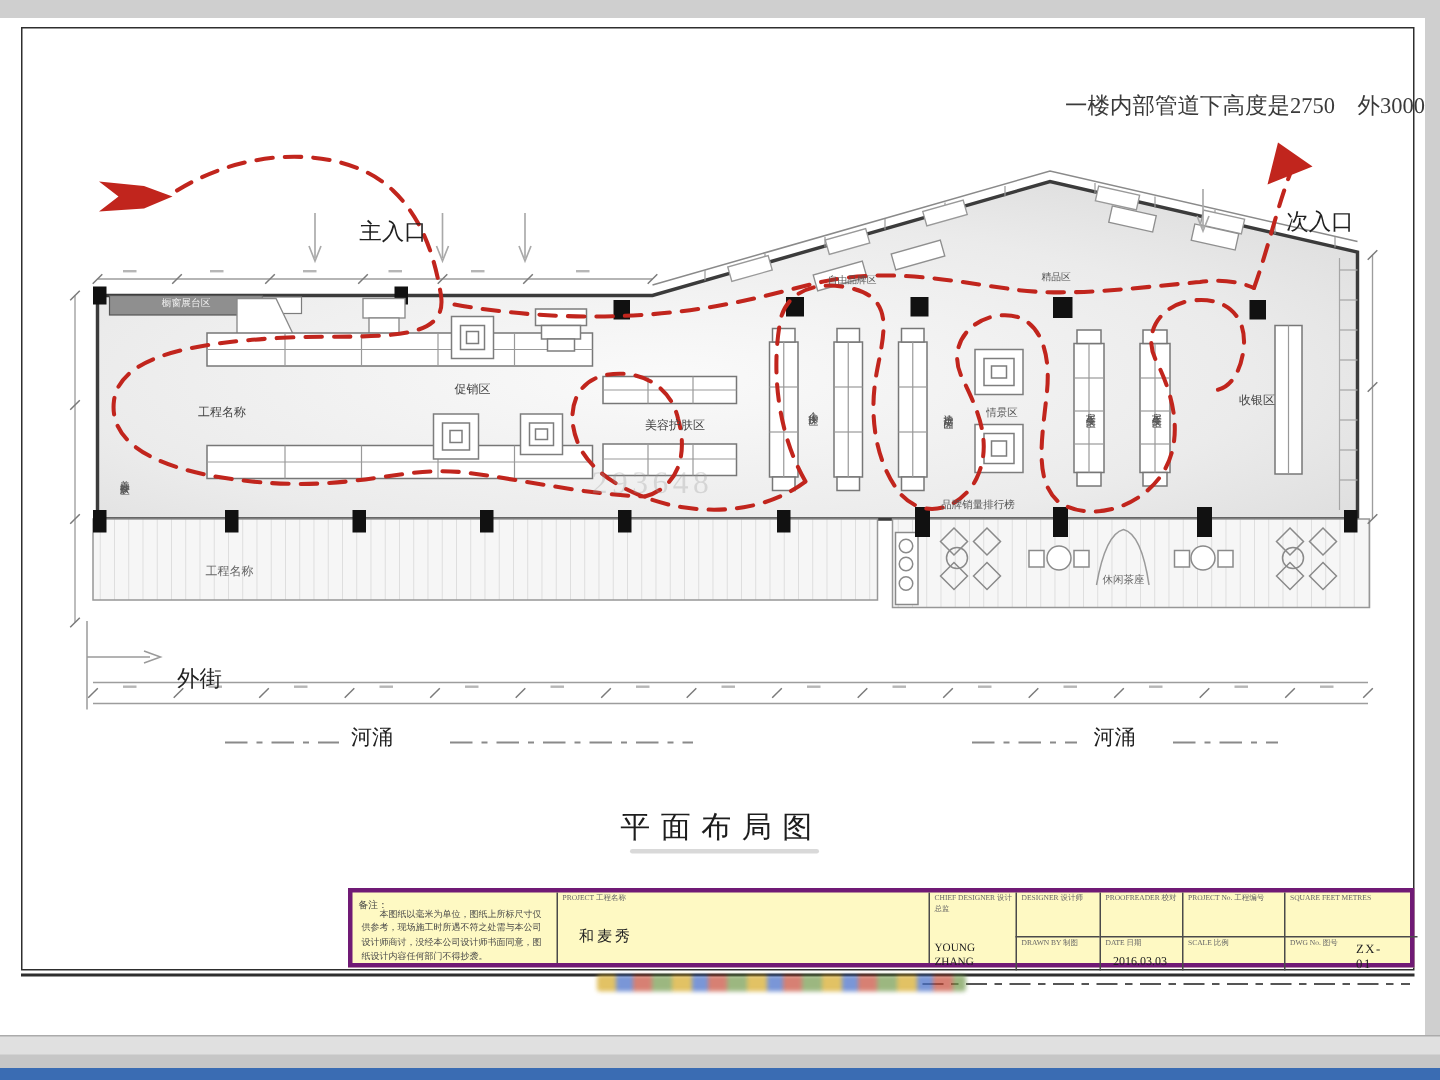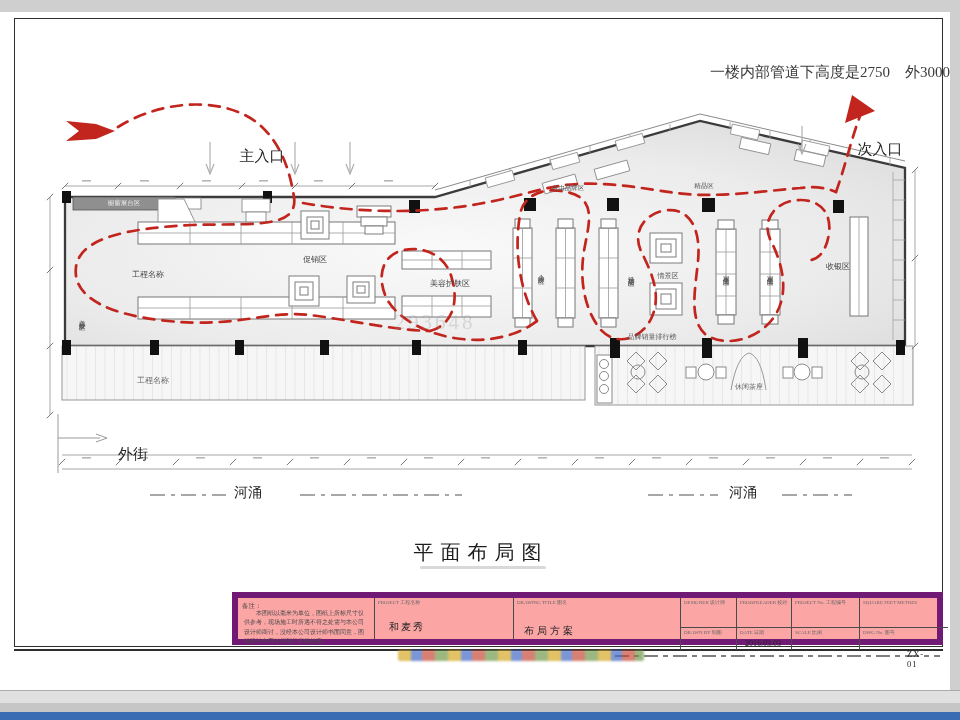--- a/index.html
+++ b/index.html
@@ -17,21 +17,21 @@
                    background:#d9d9d9;border-radius:2px;}
   .center-mark{position:absolute;left:395px;top:322px;transform:translate(-50%,-50%);
                font-size:21px;letter-spacing:3px;color:#9a9a9a;opacity:.3;margin-left:40px;}
   .color-smudge{position:absolute;left:398px;top:650px;width:246px;height:11px;opacity:.8;
      background:repeating-linear-gradient(90deg,
        rgba(214,170,40,.9) 0 13px, rgba(70,110,200,.9) 13px 24px,
        rgba(196,70,50,.85) 24px 37px, rgba(110,150,70,.85) 37px 50px);
      filter:blur(1.3px);border-radius:2px;}
   
   .tblock{position:absolute;left:232px;top:592px;width:711px;height:53px;
-          border:6px solid #701a75;box-sizing:border-box;background:#fca5a5;}
+          border:3px solid #701a75;box-sizing:border-box;background:#fef9c3;}
   .tb-cell{position:absolute;top:0;height:100%;box-sizing:border-box;border-left:1px solid #4a4a4a;}
   .tb-half-top{position:absolute;top:0;height:29px;box-sizing:border-box;border-left:1px solid #4a4a4a;}
   .tb-half-bot{position:absolute;top:29px;height:23px;box-sizing:border-box;
                border-left:1px solid #4a4a4a;border-top:1px solid #4a4a4a;}
   .tb-label{font-size:5px;color:#666;padding:2px 2px 0 3px;line-height:1.35;}
   .tb-note-label{position:absolute;left:4px;top:4px;font-size:6.5px;color:#444;}
   .tb-note-text{position:absolute;left:6px;right:5px;top:11px;font-size:6px;color:#4a4a4a;
                 line-height:1.55;text-indent:2em;}
   .tb-val{position:absolute;color:#222;}
 </style>
@@ -383,23 +383,23 @@
 
   <div class="tblock">
     <div class="tb-cell" style="left:0;width:136px;border-left:none;">
       <div class="tb-note-label">备注：</div>
       <div class="tb-note-text">本图纸以毫米为单位，图纸上所标尺寸仅供参考，现场施工时所遇不符之处需与本公司设计师商讨，没经本公司设计师书面同意，图纸设计内容任何部门不得抄袭。</div>
     </div>
     <div class="tb-cell" style="left:136px;width:139px;">
       <div class="tb-label">PROJECT 工程名称</div>
       <div class="tb-val" style="left:14px;top:22px;font-size:10px;letter-spacing:2px;">和麦秀</div>
     </div>
-    <div class="tb-cell" style="left:275px;width:109px;">
-      <div class="tb-label">DRAWING TITLE 图名</div>
-      <div class="tb-val" style="left:10px;top:26px;font-size:10px;letter-spacing:3px;">布局方案</div>
+    <div class="tb-cell" style="left:384px;width:58px;">
+      <div class="tb-label">CHIEF DESIGNER 设计总监</div>
+      <div class="tb-val" style="left:3px;top:32px;font-size:7.5px;">YOUNG ZHANG</div>
     </div>
     <div class="tb-half-top" style="left:442px;width:56px;">
       <div class="tb-label">DESIGNER 设计师</div>
     </div>
     <div class="tb-half-bot" style="left:442px;width:56px;">
       <div class="tb-label">DRAWN BY 制图</div>
     </div>
     <div class="tb-half-top" style="left:498px;width:55px;">
       <div class="tb-label">PROOFREADER 校对</div>
     </div>
@@ -411,17 +411,17 @@
       <div class="tb-label">PROJECT No. 工程编号</div>
     </div>
     <div class="tb-half-bot" style="left:553px;width:68px;">
       <div class="tb-label">SCALE 比例</div>
     </div>
     <div class="tb-half-top" style="left:621px;width:89px;">
       <div class="tb-label">SQUARE FEET METRES</div>
     </div>
     <div class="tb-half-bot" style="left:621px;width:89px;">
       <div class="tb-label">DWG No. 图号</div>
-      <div class="tb-val" style="right:14px;top:21px;font-size:8.5px;letter-spacing:1px;margin-left:47px;">ZX-01</div>
+      <div class="tb-val" style="right:14px;top:2px;font-size:8.5px;letter-spacing:1px;margin-left:47px;">ZX-01</div>
     </div>
   </div>
 
 </div>
 
 </body></html>

